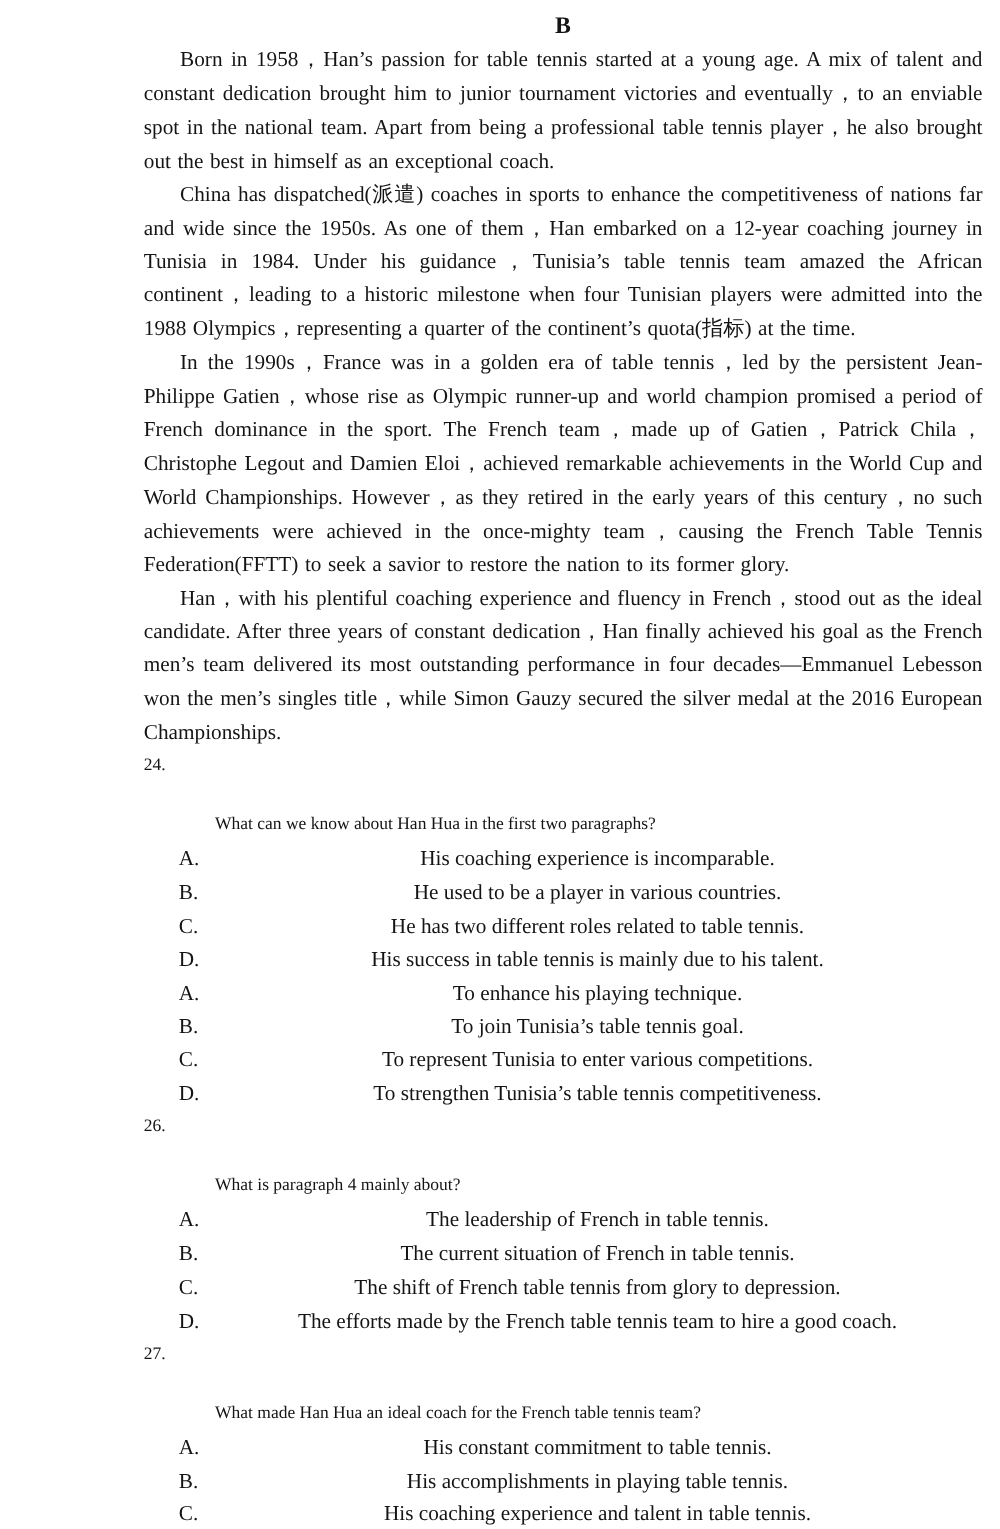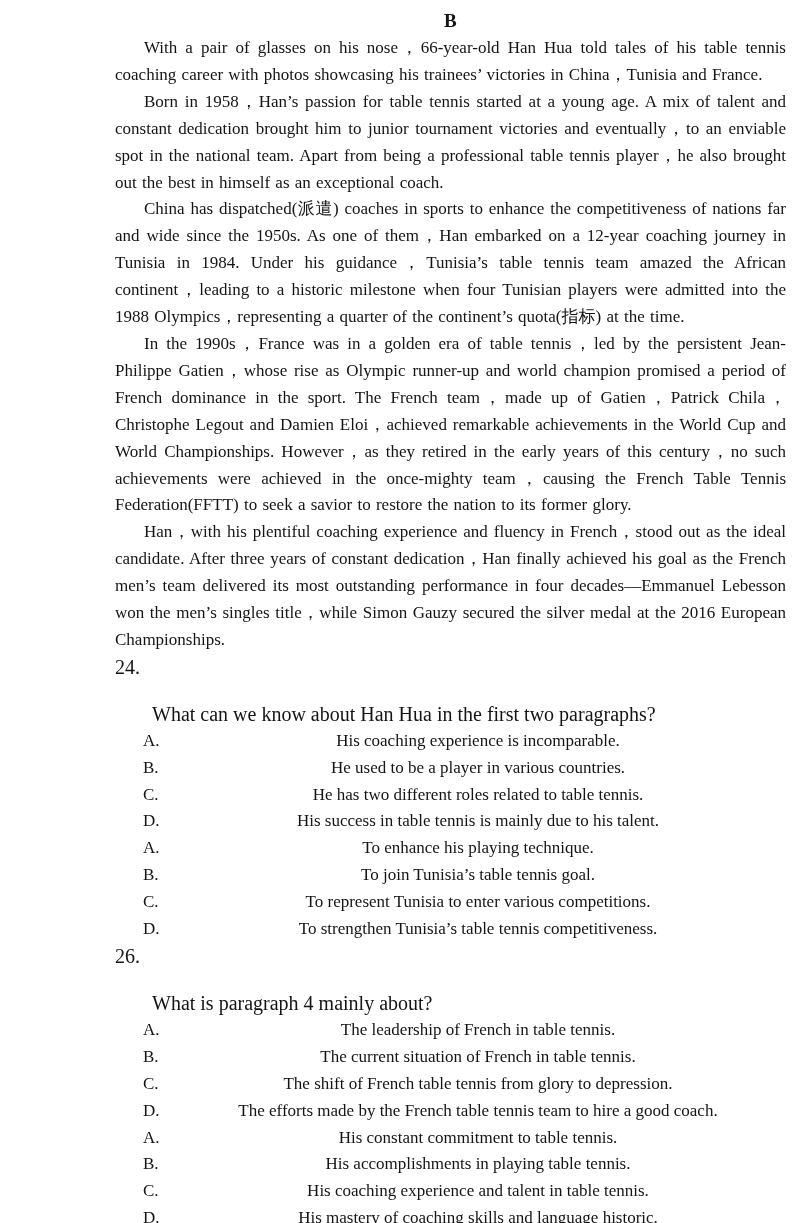--- a/index.html
+++ b/index.html
@@ -31,22 +31,23 @@
     font-size: 17px;
     line-height: 26.9px;
     text-align: justify;
     text-justify: inter-word;
     text-indent: 29px;
     word-spacing: 1px;
   }
   .question { margin: 0; }
   .q-row {
     display: flex;
-    font-size: 20px;
+    font-size: 14px;
     line-height: 26.9px;
+    gap: 20px;
   }
   .q-num { width: 37px; flex: 0 0 37px; }
   .q-stem { flex: 1; margin-top: 47px; }
   .opt-row {
     display: flex;
     padding-left: 28px;
     font-size: 17px;
     line-height: 26.9px;
   }
   .opt-label { width: 27px; flex: 0 0 27px; }
@@ -63,21 +64,20 @@
   .page-footer .doc-title { margin-right: 14px; }
 </style>
 </head>
 <body>
 
 <div class="sheet">
   <div class="content">
 
     <div class="section-title">B</div>
 
-    <p class="para">With a pair of glasses on his nose，66-year-old Han Hua told tales of his table tennis coaching career with photos showcasing his trainees’ victories in China，Tunisia and France.</p>
     <p class="para">Born in 1958，Han’s passion for table tennis started at a young age. A mix of talent and constant dedication brought him to junior tournament victories and eventually，to an enviable spot in the national team. Apart from being a professional table tennis player，he also brought out the best in himself as an exceptional coach.</p>
     <p class="para">China has dispatched(派遣) coaches in sports to enhance the competitiveness of nations far and wide since the 1950s. As one of them，Han embarked on a 12-year coaching journey in Tunisia in 1984. Under his guidance，Tunisia’s table tennis team amazed the African continent，leading to a historic milestone when four Tunisian players were admitted into the 1988 Olympics，representing a quarter of the continent’s quota(指标) at the time.</p>
     <p class="para">In the 1990s，France was in a golden era of table tennis，led by the persistent Jean-Philippe Gatien，whose rise as Olympic runner-up and world champion promised a period of French dominance in the sport. The French team，made up of Gatien，Patrick Chila，Christophe Legout and Damien Eloi，achieved remarkable achievements in the World Cup and World Championships. However，as they retired in the early years of this century，no such achievements were achieved in the once-mighty team，causing the French Table Tennis Federation(FFTT) to seek a savior to restore the nation to its former glory.</p>
     <p class="para">Han，with his plentiful coaching experience and fluency in French，stood out as the ideal candidate. After three years of constant dedication，Han finally achieved his goal as the French men’s team delivered its most outstanding performance in four decades—Emmanuel Lebesson won the men’s singles title，while Simon Gauzy secured the silver medal at the 2016 European Championships.</p>
 
     <div class="question">
       <div class="q-row">
         <span class="q-num">24.</span>
         <span class="q-stem">What can we know about Han Hua in the first two paragraphs?</span>
       </div>
@@ -135,20 +135,24 @@
         <span class="opt-label">C.</span>
         <span class="opt-text">The shift of French table tennis from glory to depression.</span>
       </div>
       <div class="opt-row">
         <span class="opt-label">D.</span>
         <span class="opt-text">The efforts made by the French table tennis team to hire a good coach.</span>
       </div>
     </div>
 
     <div class="question">
+      <div class="q-row">
+        <span class="q-num">27.</span>
+        <span class="q-stem">What made Han Hua an ideal coach for the French table tennis team?</span>
+      </div>
       <div class="opt-row">
         <span class="opt-label">A.</span>
         <span class="opt-text">His constant commitment to table tennis.</span>
       </div>
       <div class="opt-row">
         <span class="opt-label">B.</span>
         <span class="opt-text">His accomplishments in playing table tennis.</span>
       </div>
       <div class="opt-row">
         <span class="opt-label">C.</span>

